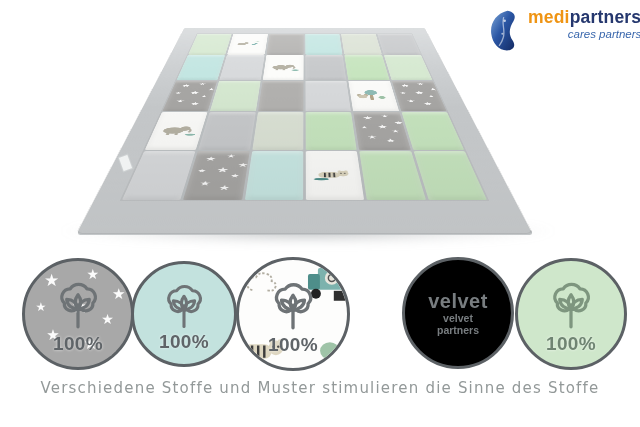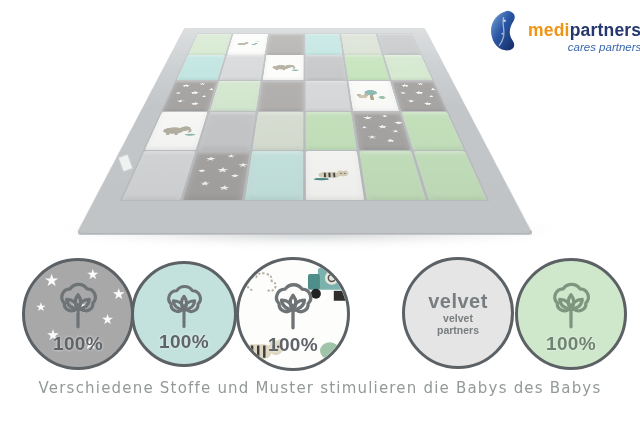--- a/index.html
+++ b/index.html
@@ -1,20 +1,20 @@
 <!DOCTYPE html>
 <html><head>
 <meta charset="utf-8">
 <style>
   html,body{margin:0;padding:0;}
   body{width:640px;height:427px;position:relative;overflow:hidden;background:#ffffff;
        font-family:"Liberation Sans", sans-serif;}
 
   
-  .logo{position:absolute;left:488px;top:8px;display:flex;align-items:flex-end;gap:3px;}
+  .logo{position:absolute;left:488px;top:8px;display:flex;align-items:flex-start;gap:3px;}
   .logo-blob{width:37px;height:46px;flex:0 0 auto;}
   .logo-text{display:flex;flex-direction:column;align-items:flex-end;}
   .logo-line1{font-size:17.5px;font-weight:bold;letter-spacing:.2px;line-height:19px;}
   .logo-medi{color:#ef9413;}
   .logo-partners{color:#25376e;}
   .logo-tagline{font-size:11.5px;font-style:italic;color:#3866ac;line-height:13px;margin-top:1px;}
 
   
   .mat-shadow{position:absolute;left:58px;top:218px;width:500px;height:26px;border-radius:50%;
       background:radial-gradient(closest-side,rgba(105,110,114,.45),rgba(140,145,148,.18) 60%,rgba(0,0,0,0) 100%);
@@ -271,32 +271,32 @@
 </div>
       <svg class="badge-icon" viewBox="0 0 100 100" fill="none" stroke="#6e7376" stroke-width="5.5" stroke-linecap="round" stroke-linejoin="round">
     <path d="M27 52 a14 14 0 0 1 10 -24 a17 17 0 0 1 28 0 a14 14 0 0 1 10 24 a12 12 0 0 1 -20 10 a12 12 0 0 1 -8 0 a12 12 0 0 1 -20 -10 Z"></path>
     <path d="M50 92 V 62"></path>
     <path d="M50 38 C44 46 44 55 50 62 C56 55 56 46 50 38 Z"></path>
     <path d="M50 62 C40 62 32 56 31 46 C41 46 49 52 50 62 Z"></path>
     <path d="M50 62 C60 62 68 56 69 46 C59 46 51 52 50 62 Z"></path>
   </svg>
       <div class="badge-label">100%</div>
     </div>
-    <div class="badge b4" style="background: #e5e5e5;">
+    <div class="badge b4" style="background: #000000;">
       <div class="velvet-stack">
          <div class="velvet-main">velvet</div>
          <div class="velvet-sub">velvet</div>
          <div class="velvet-sub">partners</div>
        </div>
     </div>
     <div class="badge b5 pat-stripes" style="background: rgb(207, 231, 203);">
       <svg class="badge-icon" viewBox="0 0 100 100" fill="none" stroke="#7e967f" stroke-width="5.5" stroke-linecap="round" stroke-linejoin="round">
     <path d="M27 52 a14 14 0 0 1 10 -24 a17 17 0 0 1 28 0 a14 14 0 0 1 10 24 a12 12 0 0 1 -20 10 a12 12 0 0 1 -8 0 a12 12 0 0 1 -20 -10 Z"></path>
     <path d="M50 92 V 62"></path>
     <path d="M50 38 C44 46 44 55 50 62 C56 55 56 46 50 38 Z"></path>
     <path d="M50 62 C40 62 32 56 31 46 C41 46 49 52 50 62 Z"></path>
     <path d="M50 62 C60 62 68 56 69 46 C59 46 51 52 50 62 Z"></path>
   </svg>
       <div class="badge-label">100%</div>
     </div>
   </div>
 
-<div class="caption">Verschiedene Stoffe und Muster stimulieren die Babys des Babys</div>
+<div class="caption">Verschiedene Stoffe und Muster stimulieren die Sinne des Stoffe</div>
 
 </body></html>

